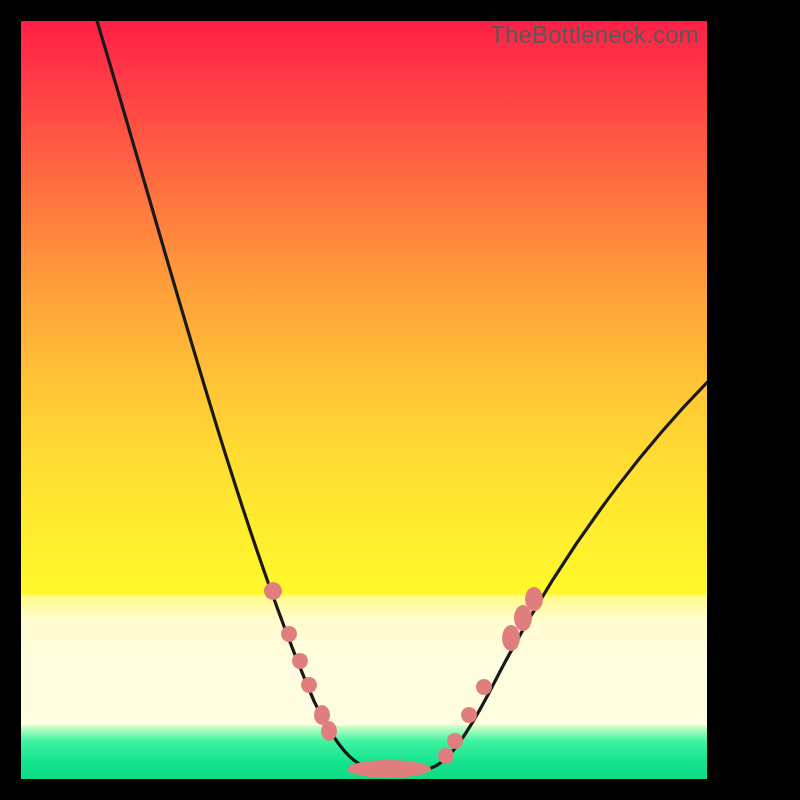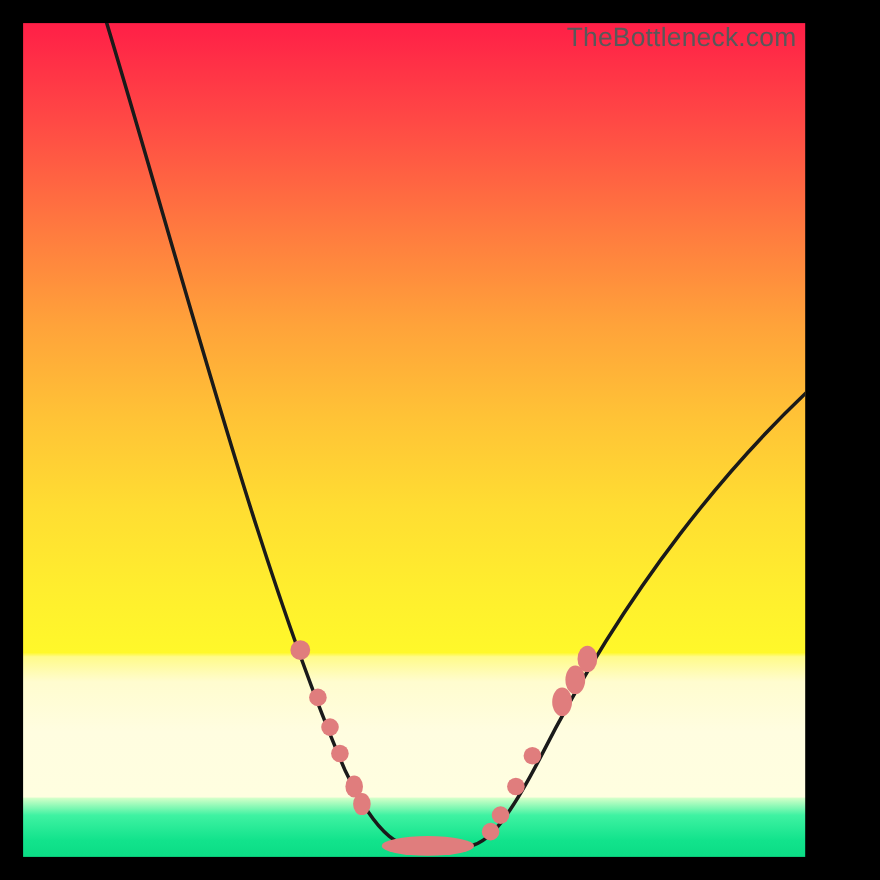--- a/index.html
+++ b/index.html
@@ -36,21 +36,20 @@
       #fff82a 75.5%,
       #fffb8a 76%,
       #fffccf 79%,
       #fffde0 85%,
       #fffee0 92.8%,
       #d0ffc8 93%,
       #3ff2a2 95%,
       #12e38c 98%,
       #0bdc85 100%
     );
-    padding-left: 25px;
   }
   .watermark {
     position: absolute;
     top: 0;
     right: 8px;
     font-family: Arial, Helvetica, sans-serif;
     font-size: 24px;
     font-weight: 500;
     color: #58595a;
     letter-spacing: 0.2px;

